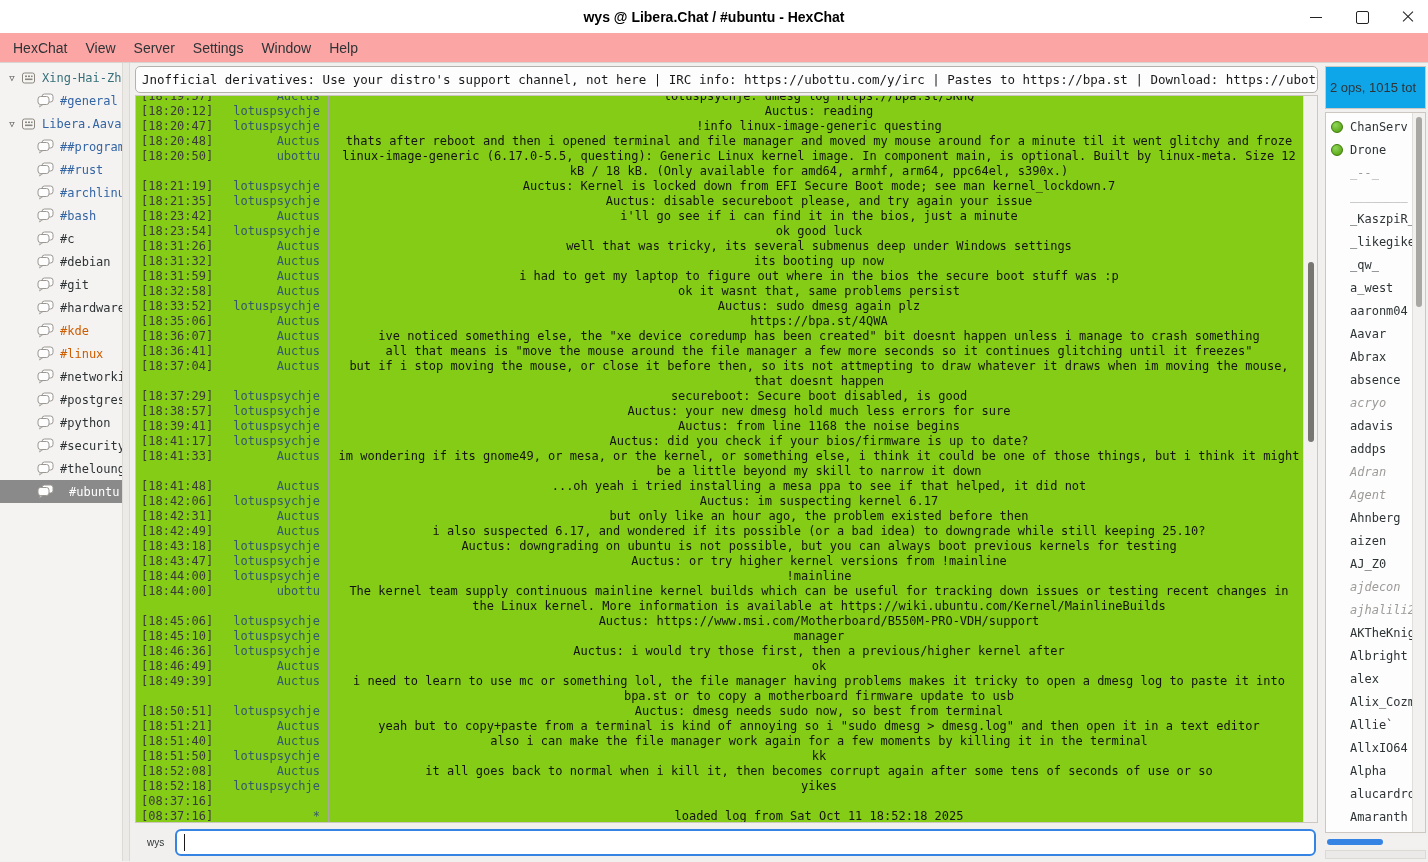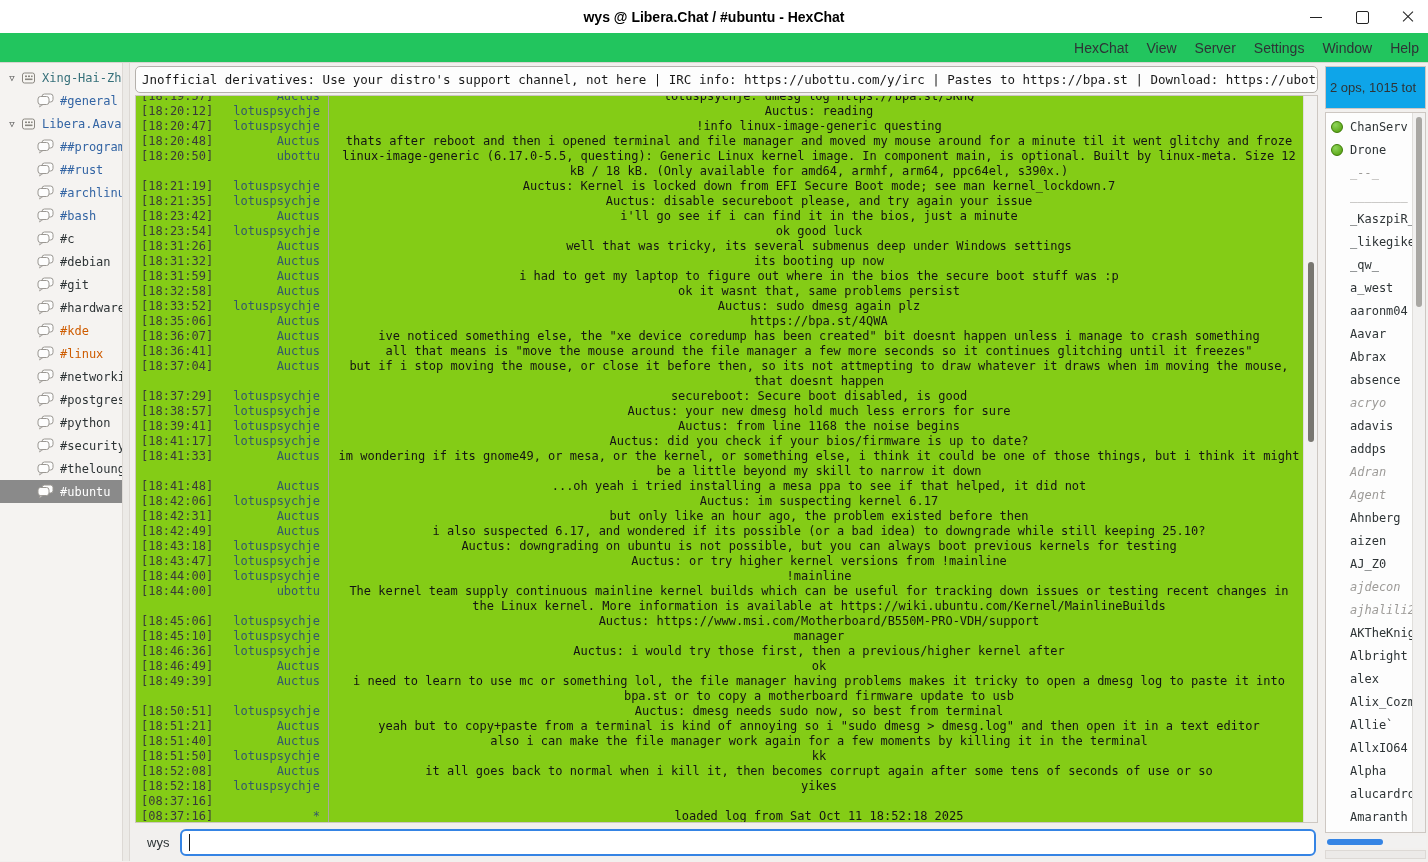--- a/index.html
+++ b/index.html
@@ -14,43 +14,43 @@
   .wbtn { width:16px; height:16px; position:relative; cursor:default; }
   .wbtn-min::after { content:""; position:absolute; left:2px; right:2px; top:8px;
     border-top:1.6px solid #222; }
   .wbtn-max::after { content:""; position:absolute; left:2px; top:2px; width:11px;
     height:11px; border:1.6px solid #222; border-radius:2px; }
   .wbtn-close::before,.wbtn-close::after { content:""; position:absolute; left:1px;
     top:7px; width:14px; border-top:1.6px solid #222; }
   .wbtn-close::before { transform:rotate(45deg); }
   .wbtn-close::after { transform:rotate(-45deg); }
   
-  .menubar { height:30px; background:#22c55e; border-bottom:1px solid #d8d4d0;
-    display:flex; align-items:stretch; padding-left:4px;justify-content:flex-end; }
+  .menubar { height:30px; background:#fca5a5; border-bottom:1px solid #d8d4d0;
+    display:flex; align-items:stretch; padding-left:4px; }
   .menu-item { padding:0 9px; display:flex; align-items:center; font-size:14px;
     color:#2e3436; }
   
   .app { display:flex; height:798px; }
   
   .sidebar { width:130px; background:#f5f3f1; border-right:1px solid #dcd8d4;
     padding-top:3px; position:relative; overflow:hidden; }
   .tree-row { height:23px; display:flex; align-items:center;
     font-family:"DejaVu Sans Mono", monospace; font-size:12px; white-space:nowrap;
     overflow:hidden; cursor:default; }
   .tree-row .expander { width:14px; margin-left:5px; font-size:9px; color:#4a4a4a;
     text-align:center; flex:none; }
   .tree-row .ticon { flex:none; margin-right:6px; }
   .tree-row.server .ticon { margin-left:2px; }
   .tree-row.channel { padding-left:37px; }
   .tree-label { overflow:hidden; }
   .c-server-activity { color:#36707a; }
   .c-activity { color:#3465a4; }
   .c-normal { color:#2e3436; }
   .c-highlight { color:#ce5c00; }
-  .tree-row.selected { background:#8a8a8a; }
+  .tree-row.selected { background:#8a8a8a;gap:9px; }
   .tree-row.selected .tree-label { color:#ffffff; }
   .sidebar-scroll { position:absolute; right:0; top:0; bottom:0; width:7px;
     background:#eceae7; border-left:1px solid #ddd9d5; }
   
   .center { flex:1; display:flex; flex-direction:column; min-width:0; }
   .topic-row { padding:3px 4px 2px 5px; }
   .topic-entry { height:27px; background:#fdfdfd; border:1px solid #b5b1ac;
     border-radius:5px; font-family:"DejaVu Sans Mono", monospace; font-size:12.5px;
     color:#1a1a1a; line-height:25px; padding:0 6px; white-space:nowrap;
     overflow:hidden; }
@@ -63,21 +63,21 @@
   .msg .n { text-align:right; color:#35586c; padding-right:8px; white-space:nowrap; }
   .msg .x { border-left:1px solid #aaa7a2; padding-left:6px; color:#141414;
     white-space:pre-wrap; word-wrap:break-word;text-align:center; }
   .chat-vscroll { position:absolute; right:0; top:0; bottom:0; width:14px;
     background:#f2f1f0; border-left:1px solid #e0dedb; }
   .chat-vscroll .thumb { position:absolute; left:4px; width:6px; border-radius:3px;
     background:#787670; }
   
   .input-row { height:38px; display:flex; align-items:center; padding:0 6px 0 17px;
     gap:11px; }
-  .nick-label { font-size:13px; color:#2e3436; }
+  .nick-label { font-size:10px; color:#2e3436; }
   .input-wrap { flex:1; position:relative; }
   .msg-input { width:100%; height:27px; border:2px solid #3584e4; border-radius:6px;
     background:#fff; font-family:"DejaVu Sans Mono", monospace; font-size:12px;
     padding:0 6px; outline:none; color:#141414; }
   .caret { position:absolute; left:9px; top:5px; width:1px; height:17px;
     background:#1a1a1a; }
   
   .rightpanel { width:106px; display:flex; flex-direction:column; padding:3px 2px 2px 3px; }
   .ops-box { height:43px; background:#0ea5e9; border:1px solid #cdc7c2;
     font-size:13px; color:#2e3436; display:flex; align-items:center; padding-left:4px;

